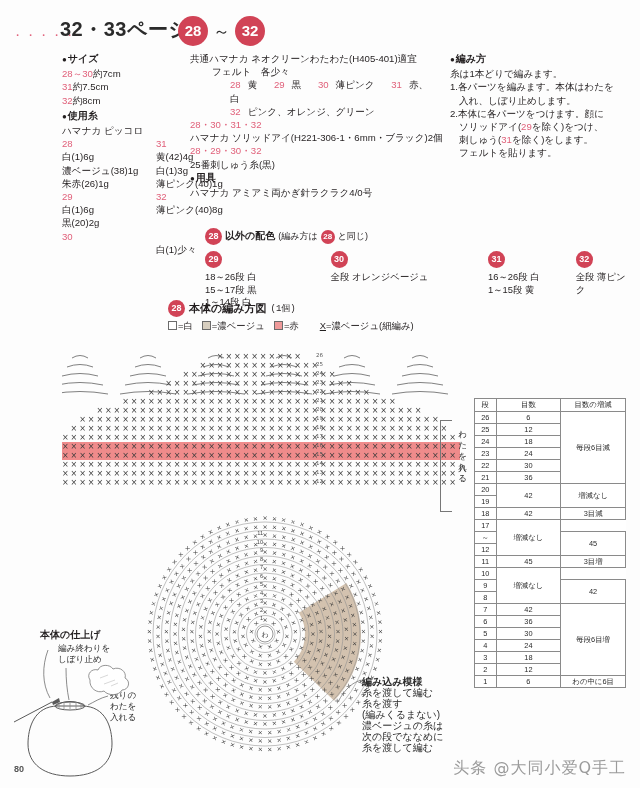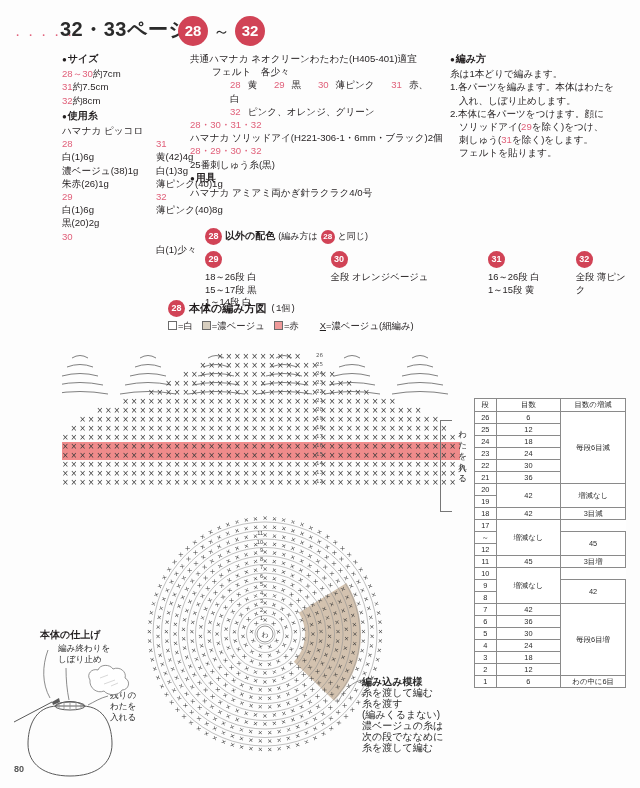--- a/index.html
+++ b/index.html
@@ -1159,14 +1159,15 @@
     <div>(編みくるまない)</div>
     <div>濃ベージュの糸は</div>
     <div>次の段でななめに</div>
     <div>糸を渡して編む</div>
   </div>
   <svg style="position:absolute;left:336px;top:672px" width="30" height="40">
     <path d="M28,8 C18,8 8,18 2,30" stroke="#6a6a6a" stroke-width="0.7" fill="none"></path>
   </svg>
 
   <div id="pageno">80</div>
+  <div id="watermark">头条 @大同小爱Q手工</div>
 
 </div>
 
 </body></html>

